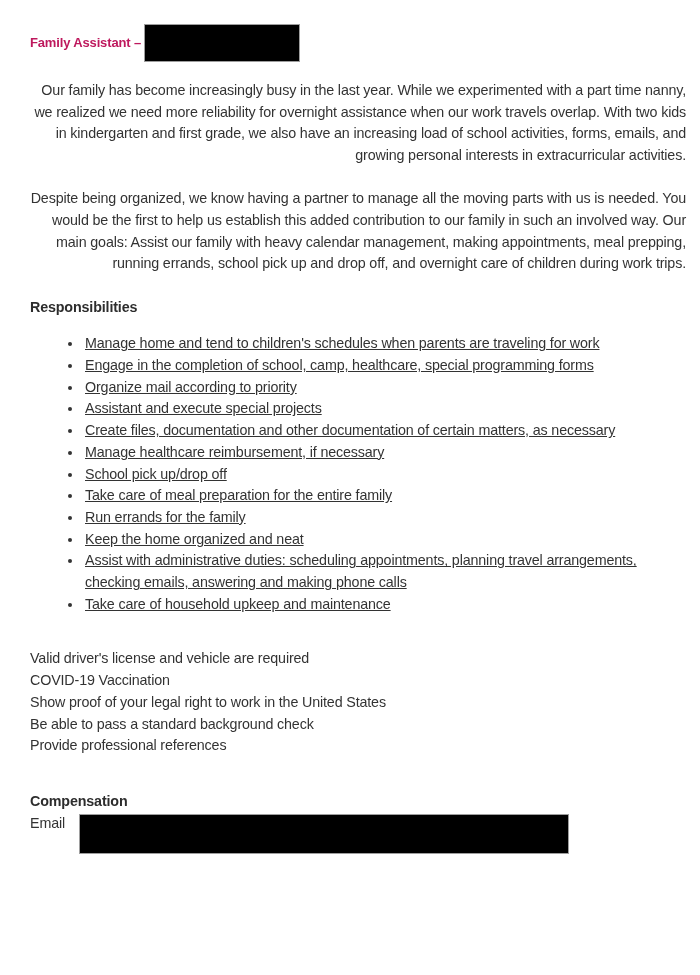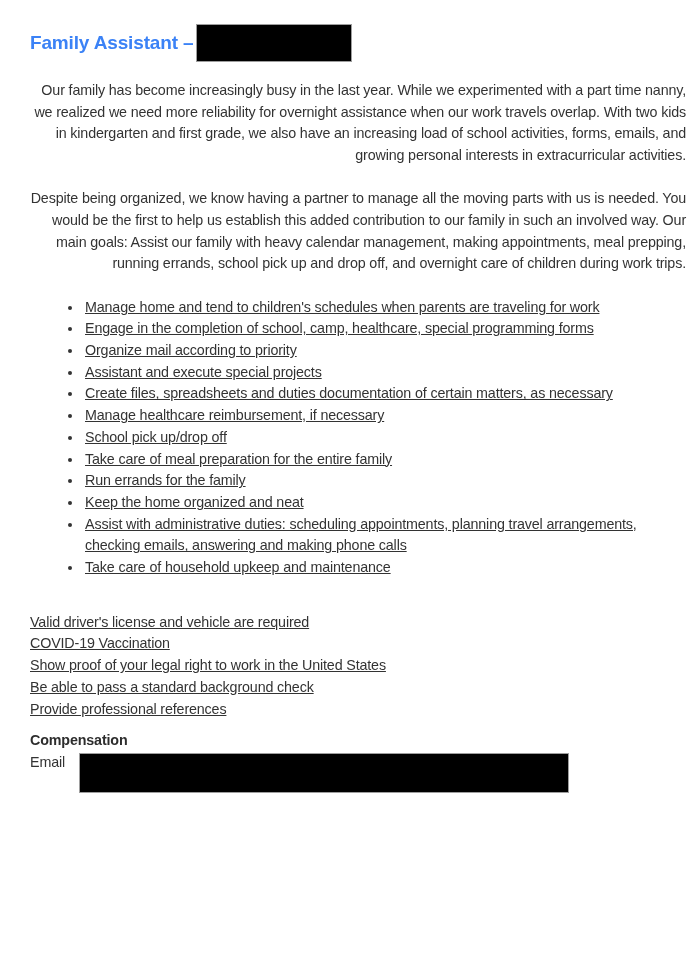--- a/index.html
+++ b/index.html
@@ -22,22 +22,22 @@
     color: #333333;
   }
   .title-line {
     display: flex;
     align-items: center;
     height: 39px;
     margin-bottom: 18px;
   }
   .doc-title {
     font-weight: 700;
-    font-size: 19px;
-    color: #3b82f6;
+    font-size: 13px;
+    color: #be185d;
     white-space: nowrap;
   }
   .redaction {
     display: inline-block;
     background: #000000;
     border: 1px solid #9e9e9e;
     box-sizing: border-box;
   }
   .title-redaction {
     width: 156px;
@@ -61,22 +61,21 @@
     list-style: disc outside;
     text-decoration: underline;
   }
   ul.bullets li {
     padding-left: 2px;
   }
   .lines div {
     margin: 0;
   }
   .lines.mb {
-    margin-bottom: 10px;
-    text-decoration: underline;
+    margin-bottom: 34px;
   }
   .email-line {
     display: flex;
     align-items: flex-start;
     margin-top: 0;
     gap: 8px;
   }
   .email-redaction {
     width: 490px;
     height: 40px;
@@ -92,27 +91,28 @@
   <div class="title-line">
     <span class="doc-title">Family Assistant –</span>
     <span class="redaction title-redaction"></span>
   </div>
 
   <div class="intro">
       <p>Our family has become increasingly busy in the last year. While we experimented with a part time nanny, we realized we need more reliability for overnight assistance when our work travels overlap. With two kids in kindergarten and first grade, we also have an increasing load of school activities, forms, emails, and growing personal interests in extracurricular activities.</p>
       <p>Despite being organized, we know having a partner to manage all the moving parts with us is needed. You would be the first to help us establish this added contribution to our family in such an involved way. Our main goals: Assist our family with heavy calendar management, making appointments, meal prepping, running errands, school pick up and drop off, and overnight care of children during work trips.</p>
     </div>
 
+  <div class="heading resp">Responsibilities</div>
 
   <ul class="bullets">
       <li>Manage home and tend to children's schedules when parents are traveling for work</li>
       <li>Engage in the completion of school, camp, healthcare, special programming forms</li>
       <li>Organize mail according to priority</li>
       <li>Assistant and execute special projects</li>
-      <li>Create files, spreadsheets and duties documentation of certain matters, as necessary</li>
+      <li>Create files, documentation and other documentation of certain matters, as necessary</li>
       <li>Manage healthcare reimbursement, if necessary</li>
       <li>School pick up/drop off</li>
       <li>Take care of meal preparation for the entire family</li>
       <li>Run errands for the family</li>
       <li>Keep the home organized and neat</li>
       <li>Assist with administrative duties: scheduling appointments, planning travel arrangements, checking emails, answering and making phone calls</li>
       <li>Take care of household upkeep and maintenance</li>
     </ul>
 
 

